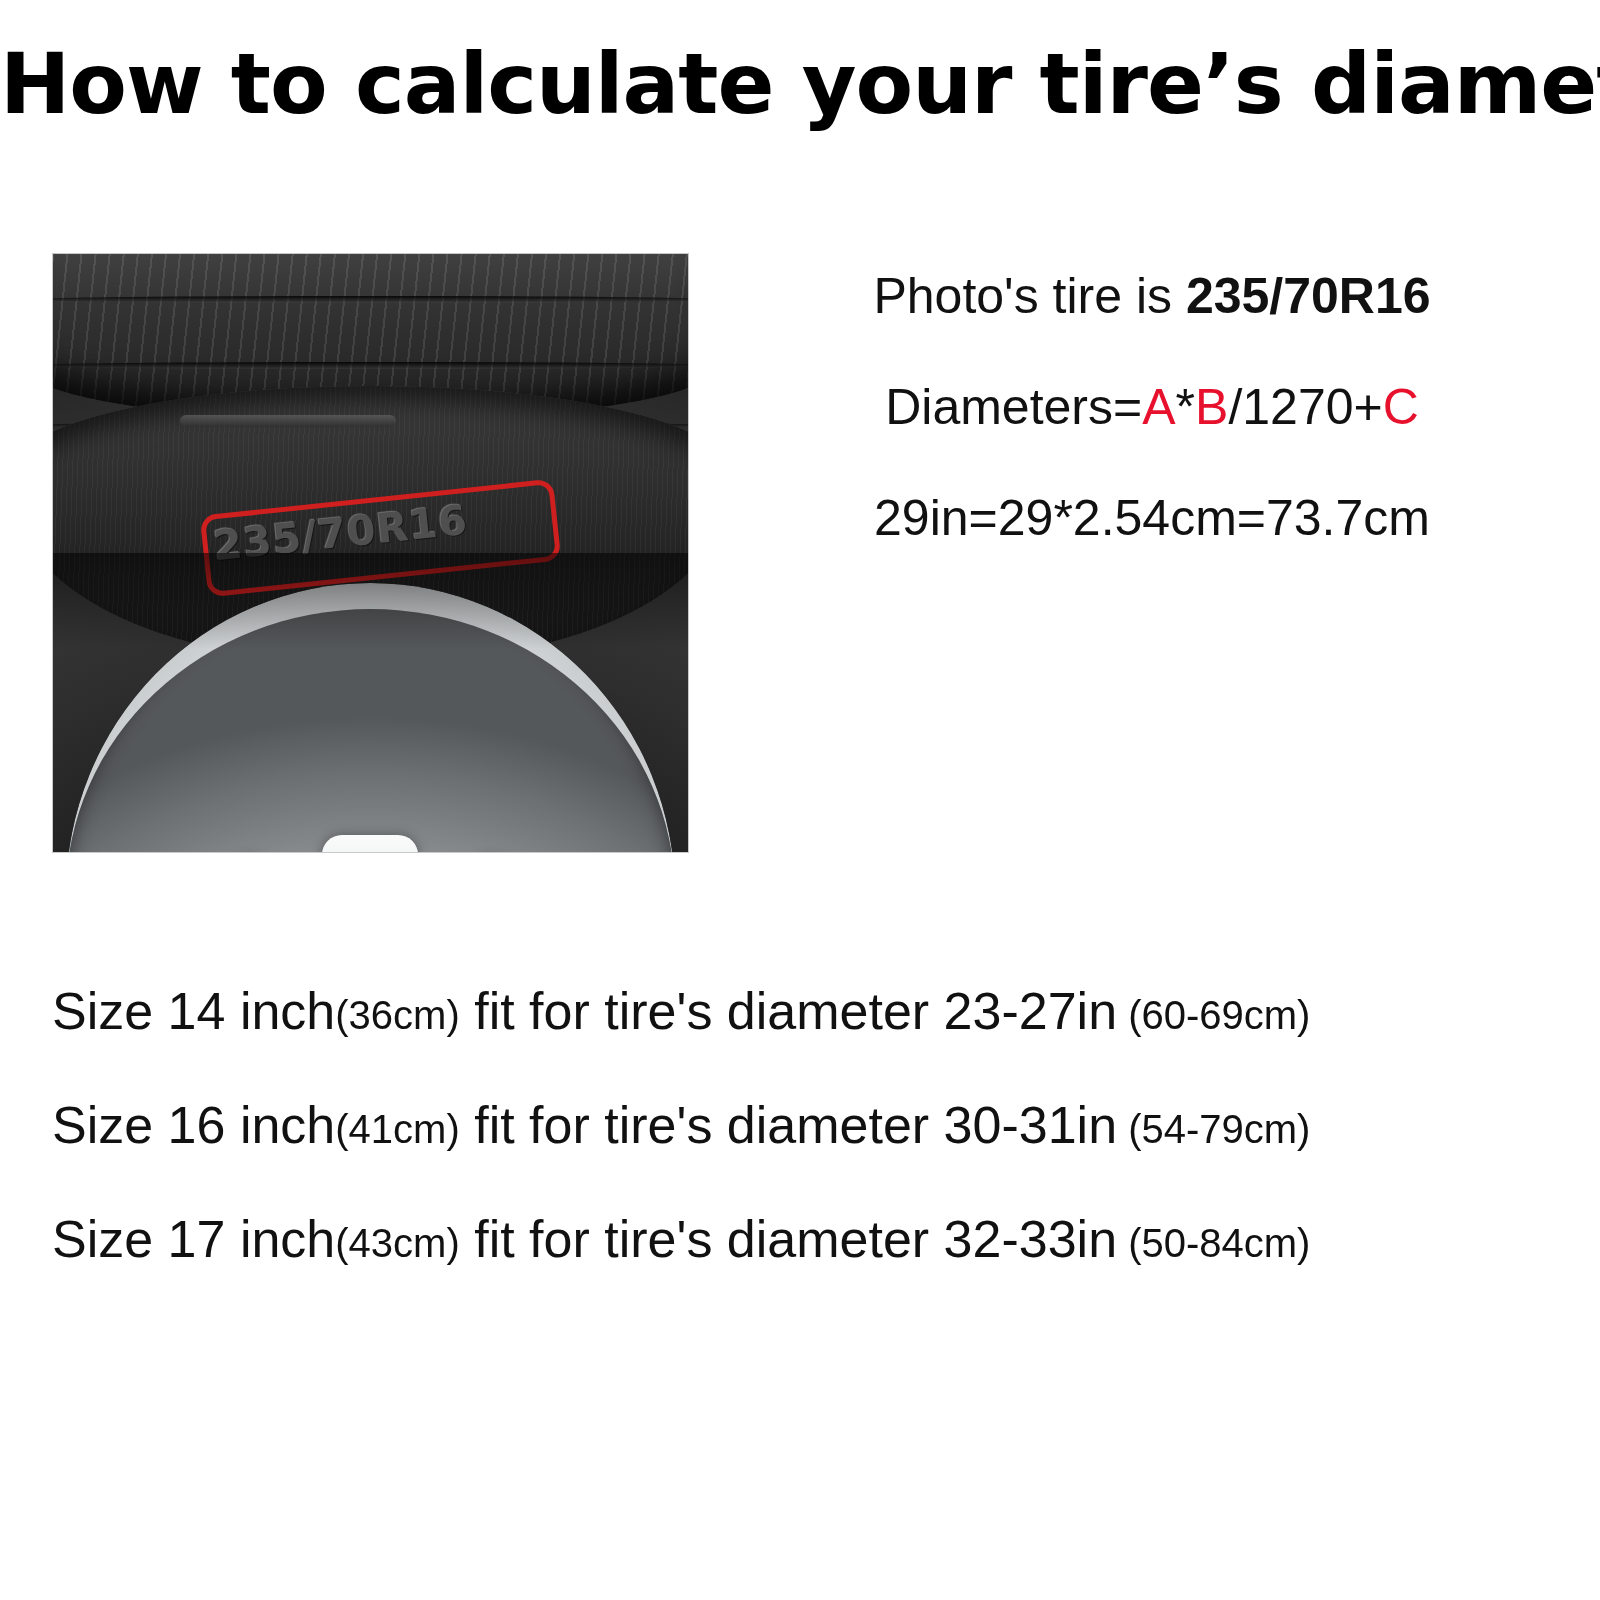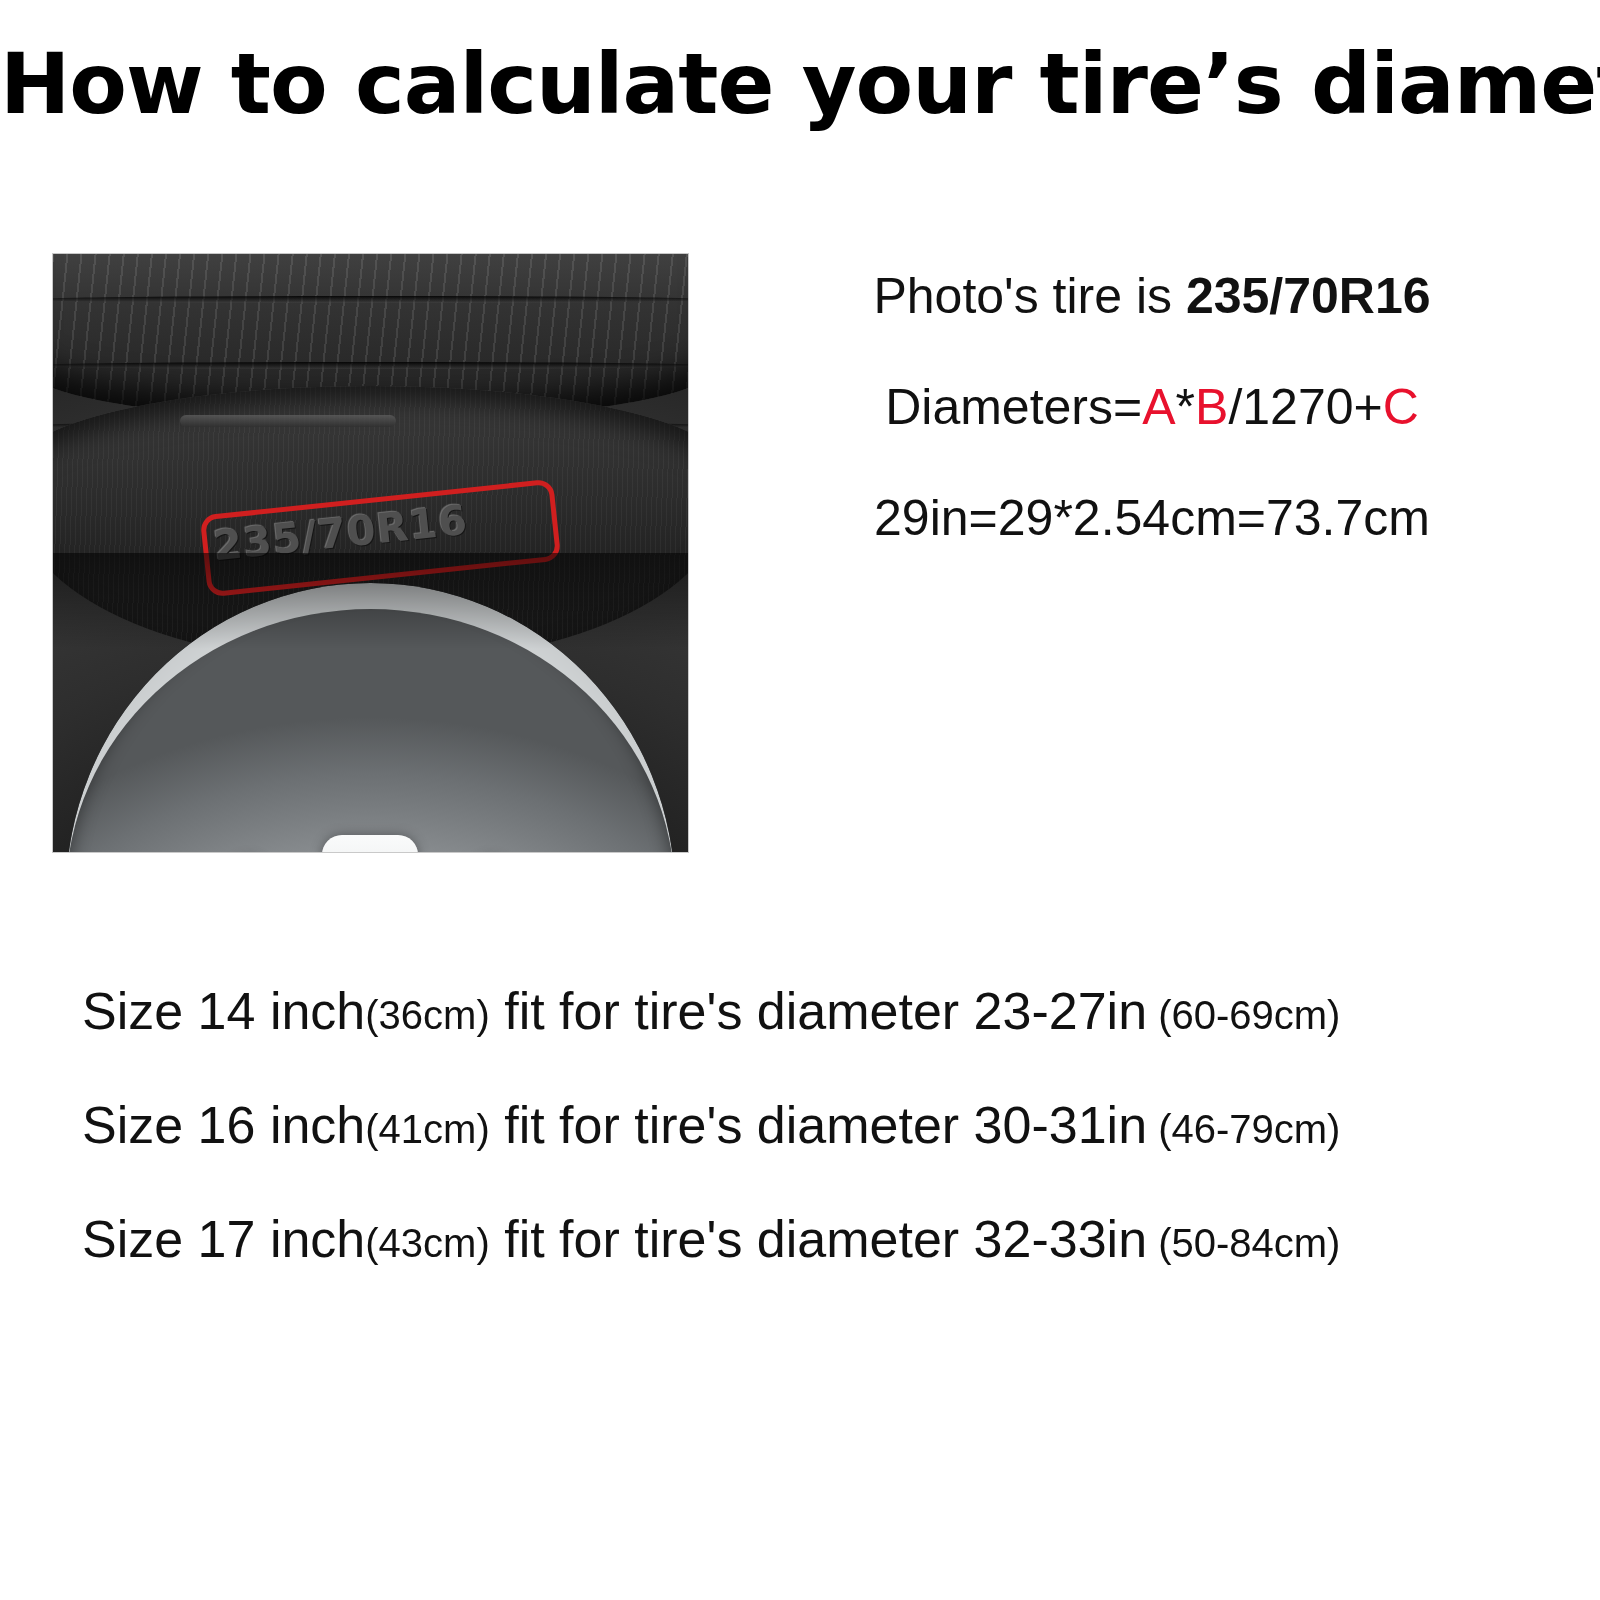--- a/index.html
+++ b/index.html
@@ -176,21 +176,20 @@
   .calc .gap { height: 46px; }
   .bold { font-weight: bold; }
   .red { color: #e8112d; }
 
   
   .sizes {
     position: absolute;
     left: 52px;
     top: 985px;
     width: 1500px;
-    margin-left: 30px;
   }
   .size-row {
     font-size: 52px;
     line-height: 1.0;
     color: #111111;
     white-space: nowrap;
     margin-bottom: 62px;
     font-family: "Liberation Sans", sans-serif;
   }
   .size-row .small {
@@ -233,18 +232,18 @@
   </div>
   <div class="gap"></div>
   <div class="ln">29in=29*2.54cm=73.7cm</div>
 </div>
 
 <div class="sizes">
   <div class="size-row">
     <span>Size 14 inch</span><span class="small">(36cm)</span><span> fit for tire's diameter 23-27in</span><span class="small"> (60-69cm)</span>
   </div>
   <div class="size-row">
-    <span>Size 16 inch</span><span class="small">(41cm)</span><span> fit for tire's diameter 30-31in</span><span class="small"> (46-79cm)</span>
+    <span>Size 16 inch</span><span class="small">(41cm)</span><span> fit for tire's diameter 30-31in</span><span class="small"> (54-79cm)</span>
   </div>
   <div class="size-row">
     <span>Size 17 inch</span><span class="small">(43cm)</span><span> fit for tire's diameter 32-33in</span><span class="small"> (50-84cm)</span>
   </div>
 </div>
 
 </body></html>

